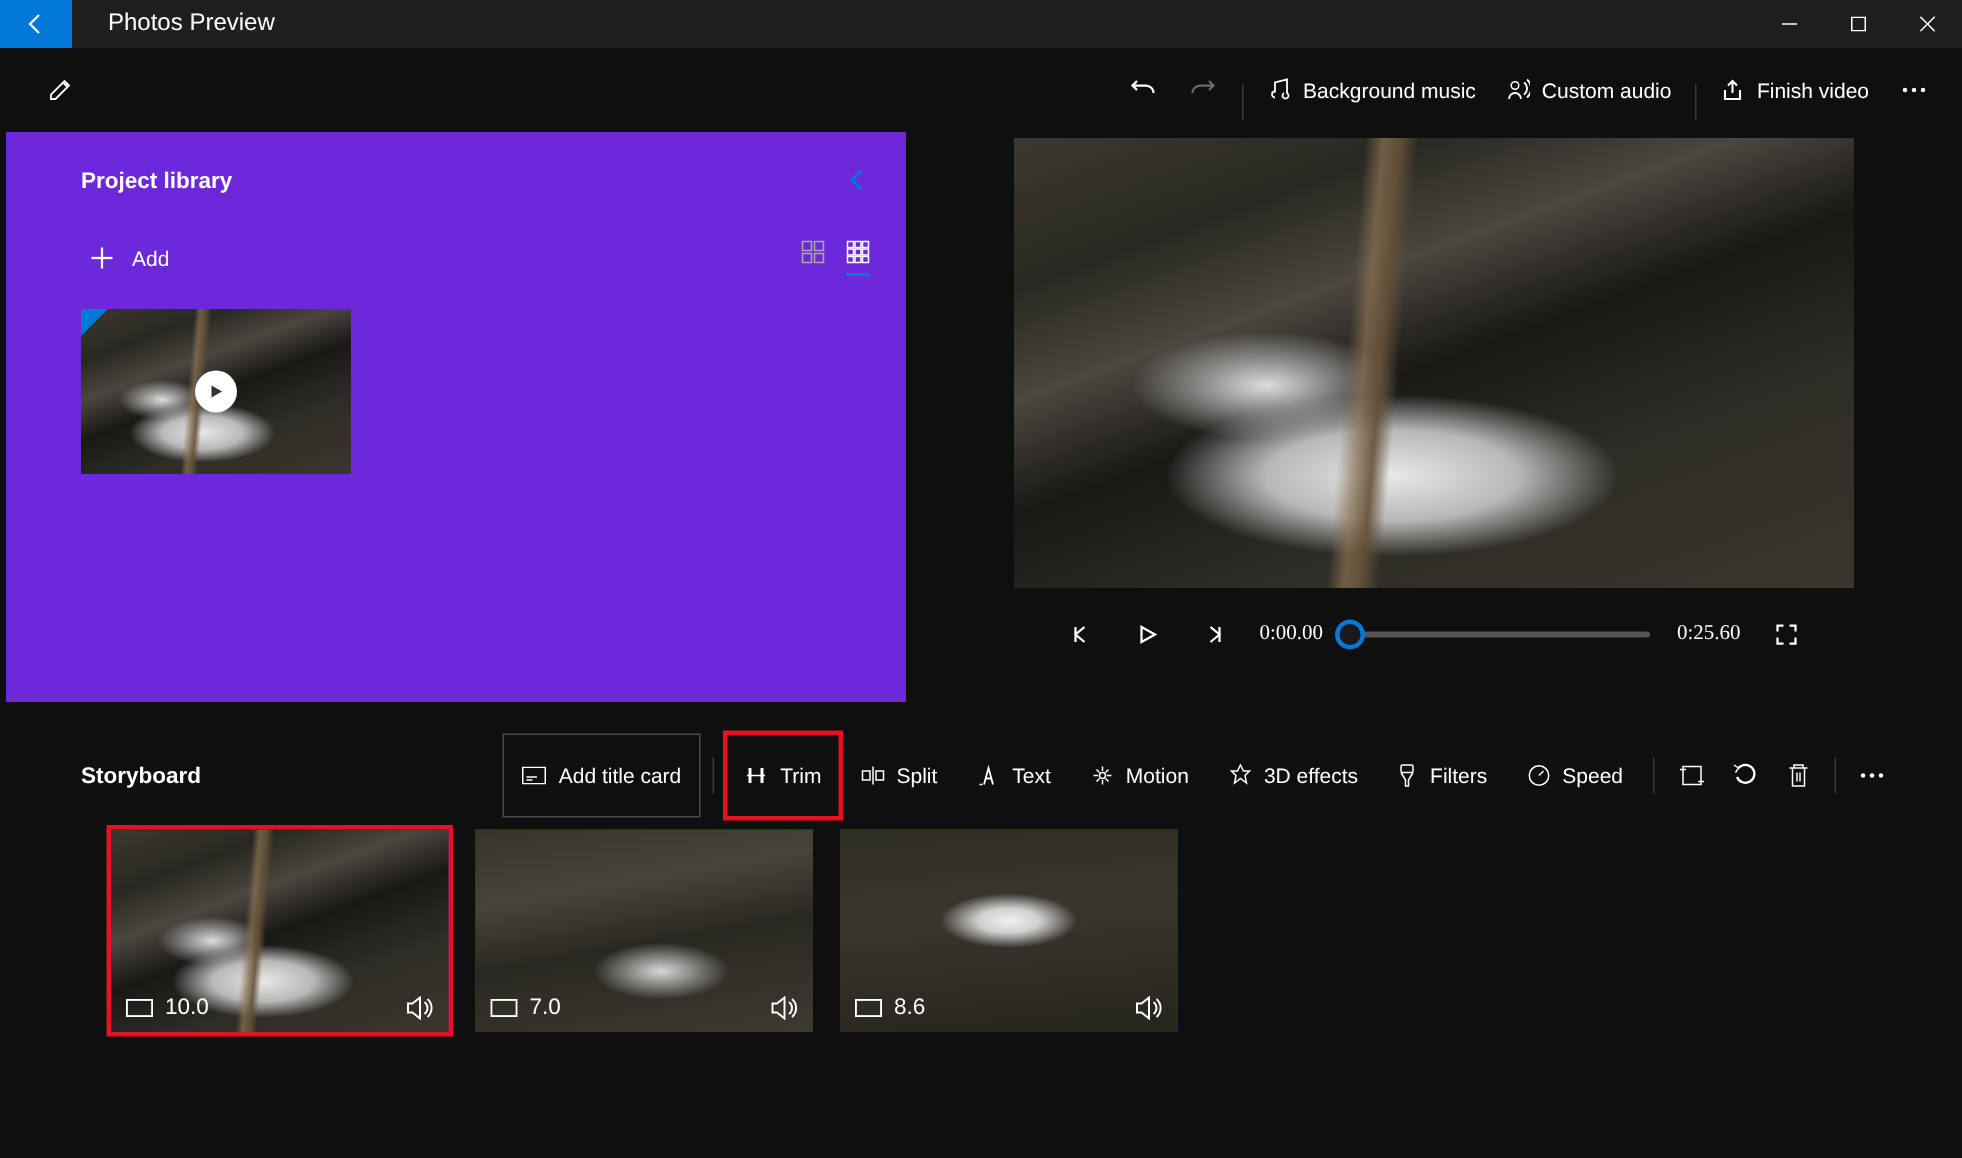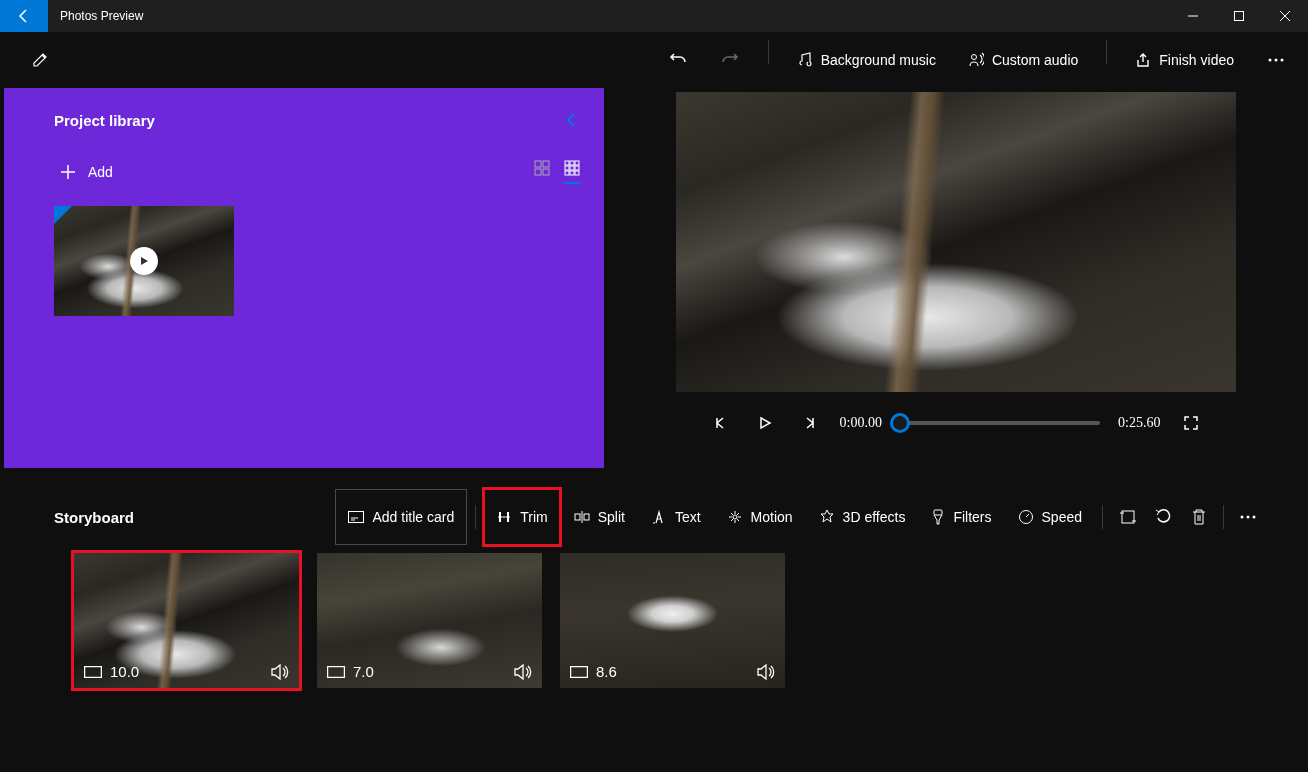--- a/index.html
+++ b/index.html
@@ -1,33 +1,33 @@
 <!DOCTYPE html>
 <html><head>
 <meta charset="utf-8">
 <style>
   * { box-sizing: border-box; margin: 0; padding: 0; font-family: "Segoe UI", sans-serif; }
   body { width: 1308px; height: 772px; background: #0f0f0f; color: #fff; overflow: hidden; user-select: none; }
 
   
   .titlebar { height: 32px; background: #1f1f1f; display: flex; align-items: center; }
   .back-btn { width: 48px; height: 32px; background: #0078d7; display:flex; align-items:center; justify-content:center; cursor:pointer; }
-  .title-text { padding-left: 12px; font-size: 12px; color: #fff; }
+  .title-text { padding-left: 24px; font-size: 16px; color: #fff; }
   .win-controls { margin-left: auto; display:flex; }
   .win-btn { width: 46px; height: 32px; display:flex; align-items:center; justify-content:center; cursor:pointer; }
   .win-btn svg { stroke:#fff; fill:none; }
 
   
   .topbar { height: 56px; display:flex; align-items:center; padding: 0 12px; }
   .breadcrumb { display:flex; align-items:center; gap: 14px; font-size:15px; }
   .bc-root { color:#9a9a9a; cursor:pointer; }
   .bc-sep { color:#9a9a9a; }
   .bc-current { color:#fff; border-bottom:2px solid #0078d7; padding: 6px 0; cursor:pointer;}
   .pencil { width:32px; height:32px; display:flex; align-items:center; justify-content:center; margin-left:12px; cursor:pointer;}
-  .top-right { margin-left:auto; display:flex; align-items:flex-start; gap:12px; }
+  .top-right { margin-left:auto; display:flex; align-items:flex-end; gap:0; }
   .icon-btn { height:40px; min-width:40px; padding:0 10px; display:flex; align-items:center; justify-content:center; gap:8px; cursor:pointer; font-size:14px; color:#fff; }
   .icon-btn.disabled { color:#6a6a6a; }
   .vdiv { width:1px; height:24px; background:#3a3a3a; margin:0 6px; }
 
   
   .main { display:flex; height: 380px; }
   .left-panel { width: 600px; background:#6d28d9; padding: 20px 24px 10px 50px; position:relative; margin-left:4px;}
   .panel-head { display:flex; align-items:center; justify-content:space-between; margin-bottom:28px;}
   .panel-title { font-size:15px; font-weight:600; }
   .collapse-btn { color:#0078d7; cursor:pointer; font-size:18px; padding:4px;}

